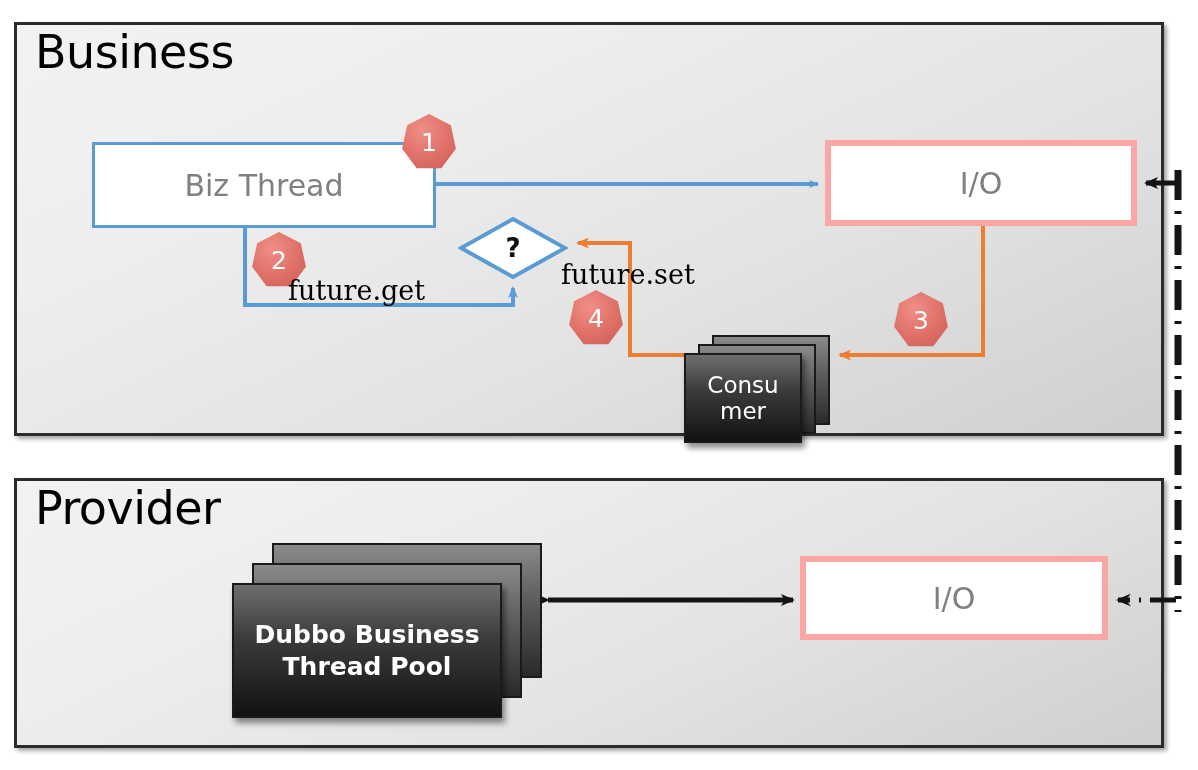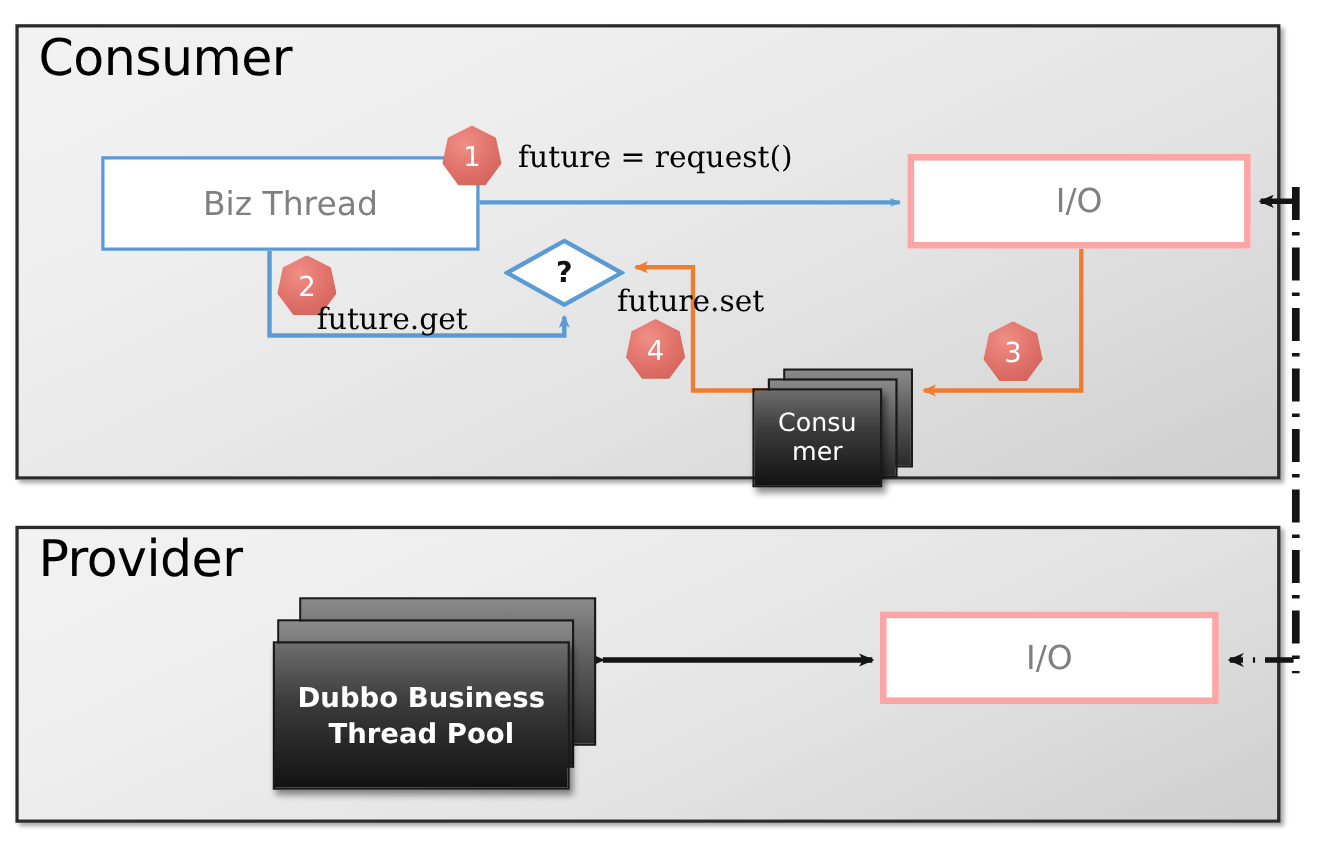--- a/index.html
+++ b/index.html
@@ -48,21 +48,21 @@
               display:flex;align-items:center;justify-content:center;
               text-align:center;color:#fff;}
 
   #consumer-stack{left:684px;top:292px;width:150px;height:110px;}
   #consumer-stack .front{left:0;top:18px;width:118px;height:90px;font-size:23px;
                          line-height:1.15;font-family:"DejaVu Sans", sans-serif;}
   #consumer-stack .m{left:14px;top:9px;width:118px;height:90px;}
   #consumer-stack .b{left:28px;top:0px;width:118px;height:90px;}
 
   #pool-stack{left:232px;top:500px;width:310px;height:190px;}
-  #pool-stack .front{left:16px;top:40px;width:270px;height:135px;font-size:25px;
+  #pool-stack .front{left:0;top:40px;width:270px;height:135px;font-size:25px;
                      line-height:1.25;font-weight:700;
                      font-family:"DejaVu Sans", sans-serif;padding:0 8px;}
   #pool-stack .m{left:20px;top:20px;width:270px;height:135px;}
   #pool-stack .b{left:40px;top:0px;width:270px;height:135px;}
 
   
   .badge{position:absolute;width:56px;height:56px;
          background:radial-gradient(circle at 38% 30%,#ef8f86 0%,#e0726a 48%,#cc5b53 100%);
          clip-path:polygon(50% 0%,89% 20%,98% 62%,72% 97%,28% 97%,2% 62%,11% 20%);
          display:flex;align-items:center;justify-content:center;
@@ -82,21 +82,21 @@
 
   svg.layer{position:absolute;left:0;top:0;width:1198px;height:770px;
             pointer-events:none;}
 </style>
 </head>
 <body>
 
 <div id="stage">
 
   <div class="panel" id="panel-consumer">
-    <div class="panel-title">Consumer</div>
+    <div class="panel-title">Business</div>
   </div>
 
   <div class="panel" id="panel-provider">
     <div class="panel-title">Provider</div>
   </div>
 
   <svg class="layer">
     <defs>
       <marker id="mkBlue" markerWidth="10" markerHeight="8" refX="9" refY="4" orient="auto" markerUnits="userSpaceOnUse">
         <path d="M0,0 L10,4 L0,8 L2.6,4 Z" fill="#5b9bd5"></path>
@@ -172,21 +172,20 @@
     <div class="card front">
       <span>Consu mer</span>
     </div>
   </div>
 
   <div class="badge" id="badge1">1</div>
   <div class="badge" id="badge2">2</div>
   <div class="badge" id="badge3">3</div>
   <div class="badge" id="badge4">4</div>
 
-  <div class="lbl" id="lbl-request">future = request()</div>
   <div class="lbl" id="lbl-get">future.get</div>
   <div class="lbl" id="lbl-set">future.set</div>
 
   <div class="stack" id="pool-stack">
     <div class="card back b"></div>
     <div class="card back m"></div>
     <div class="card front">
       <span>Dubbo Business Thread Pool</span>
     </div>
   </div>

